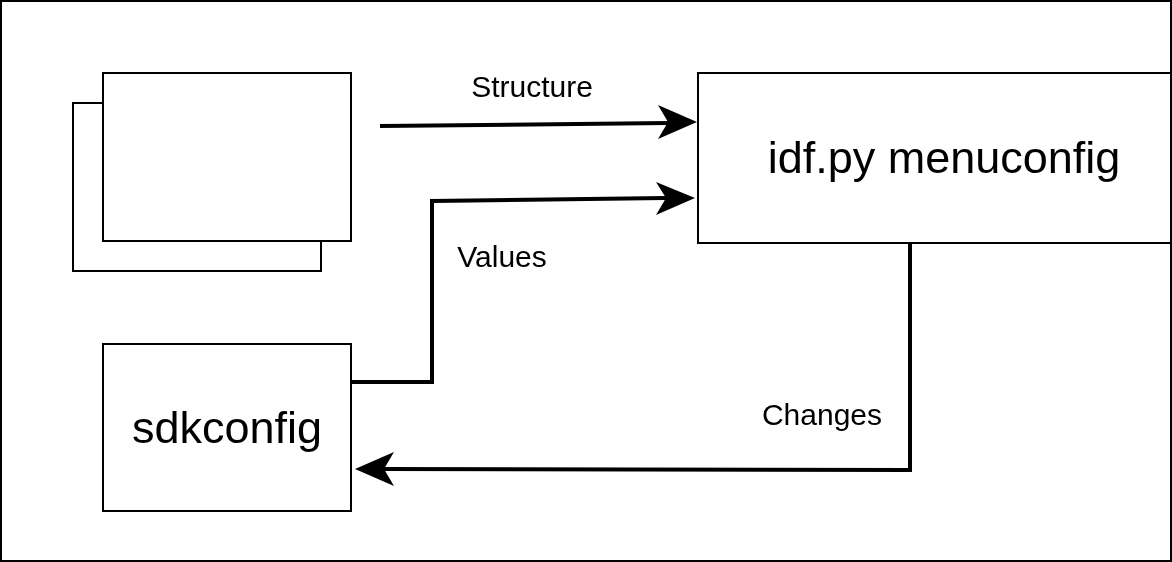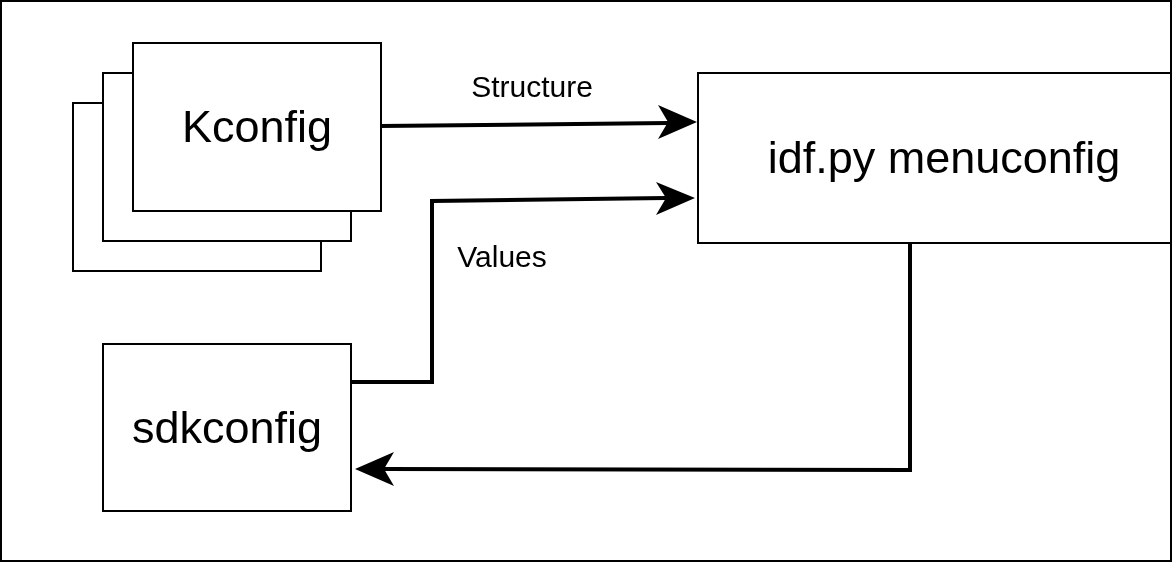--- a/index.html
+++ b/index.html
@@ -67,23 +67,20 @@
   .label-changes   { left: 820px; top: 396px; }
 </style>
 </head>
 <body>
 
 <div class="canvas">
 
   <div class="stack-sheet sheet-back"></div>
   <div class="stack-sheet sheet-middle"></div>
 
-  <div class="node node-kconfig">
-    <span class="node-label">Kconfig</span>
-  </div>
 
   <div class="node node-menuconfig">
     <span class="node-label">idf.py menuconfig</span>
   </div>
 
   <div class="node node-sdkconfig">
     <span class="node-label">sdkconfig</span>
   </div>
 
   <svg class="edges-layer" viewBox="0 0 1168 558">
@@ -99,14 +96,15 @@
     </g>
 
     <g>
       <polyline points="908,242 908,468 382,467" fill="none" stroke="#000000" stroke-width="4"></polyline>
       <polygon points="353,467 392,450 382,467 392,484" fill="#000000"></polygon>
     </g>
   </svg>
 
   <div class="edge-label label-structure">Structure</div>
   <div class="edge-label label-values">Values</div>
+  <div class="edge-label label-changes">Changes</div>
 
 </div>
 
 </body></html>

